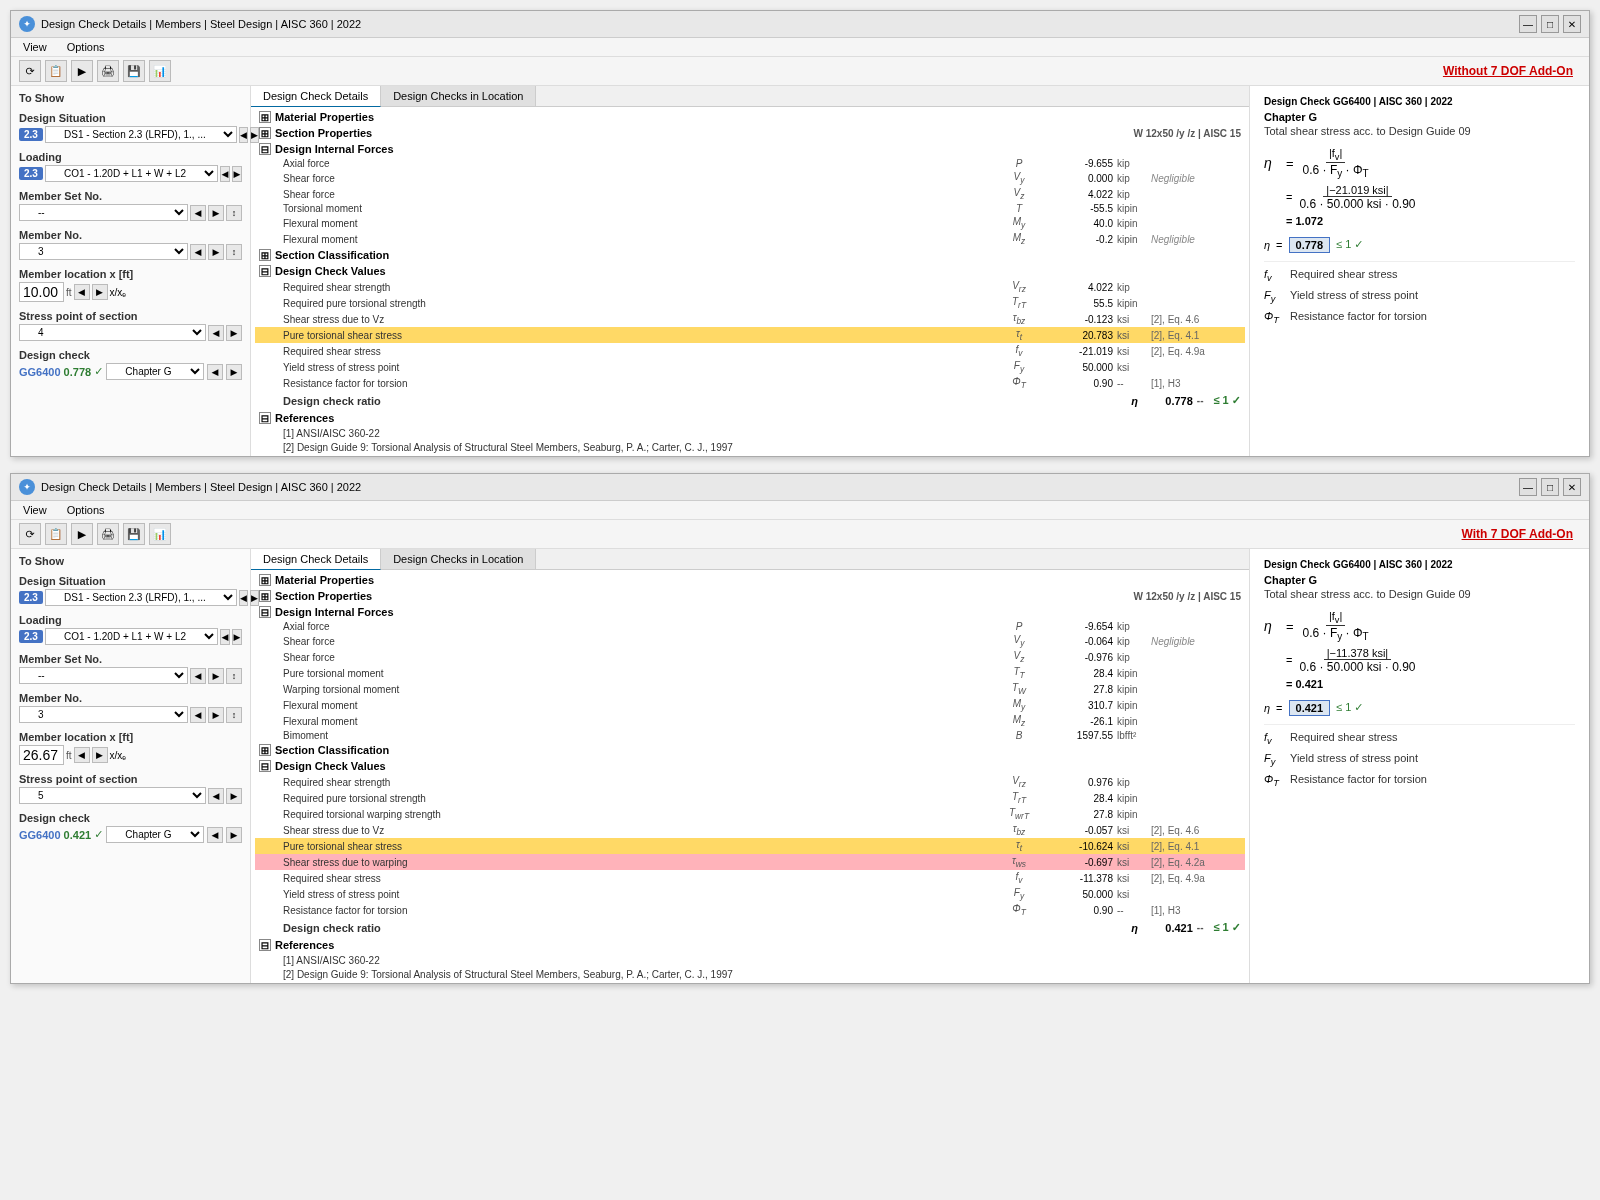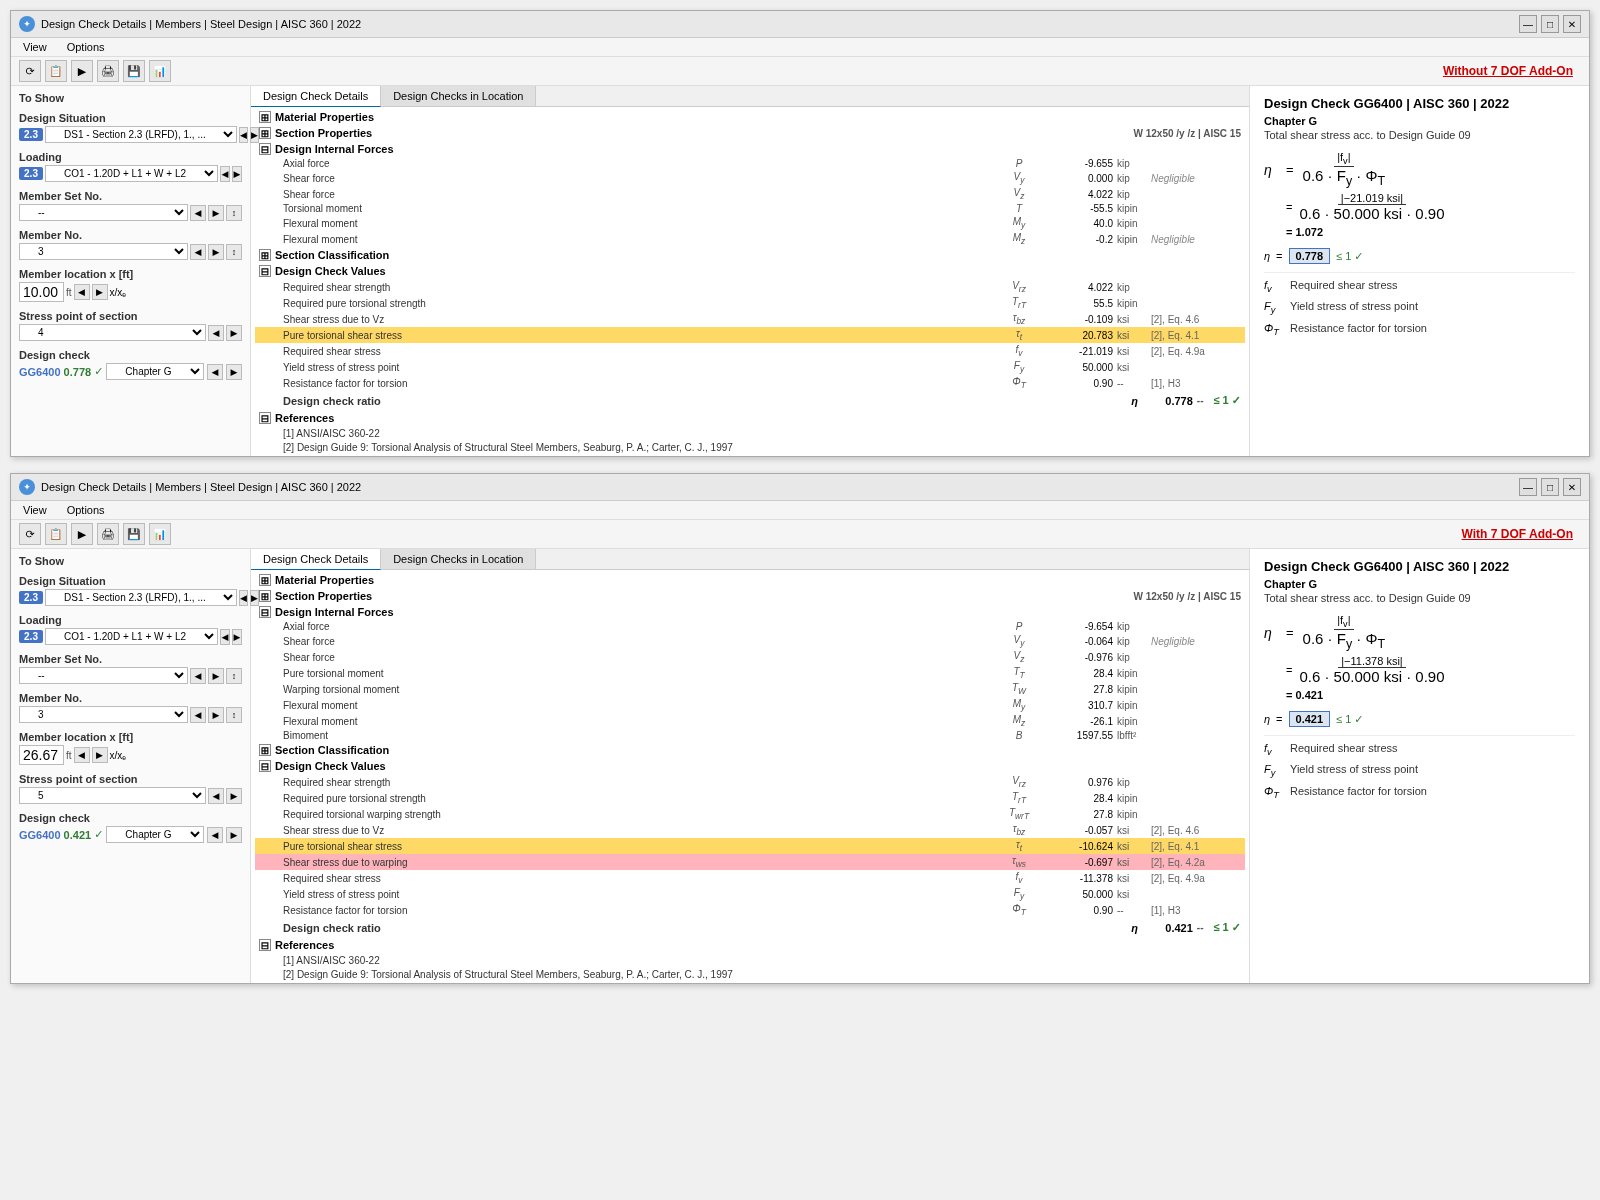--- a/index.html
+++ b/index.html
@@ -112,21 +112,21 @@
       gap: 2px;
     }
     .dropdown-box {
       background: #4472c4;
       color: white;
       padding: 1px 5px;
       font-size: 10px;
       font-weight: bold;
       border-radius: 2px;
       min-width: 24px;
-      text-align: center;
+      text-align: left;
     }
     .dropdown-select {
       flex: 1;
       font-size: 10px;
       border: 1px solid #bbb;
       padding: 1px 14px;
       background: white;
     }
     .nav-btn {
       width: 16px; height: 16px;
@@ -273,21 +273,21 @@
 
     
     .right-panel {
       width: 340px;
       min-width: 300px;
       border-left: 1px solid #ddd;
       padding: 10px 14px;
       background: #fff;
     }
     .right-title {
-      font-size: 13px;
+      font-size: 10px;
       font-weight: bold;
       color: #000;
       margin-bottom: 4px;
     }
     .right-chapter {
       font-size: 11px;
       font-weight: bold;
       margin: 4px 0 2px 0;
     }
     .right-description {
@@ -360,21 +360,21 @@
       border: none;
       border-top: 1px solid #eee;
       margin: 6px 0;
     }
     .fraction-container {
       display: inline-flex;
       flex-direction: column;
       align-items: center;
     }
     .frac-num { border-bottom: 1px solid #333; padding: 0 3px; font-size: 11px; }
-    .frac-den { padding: 0 3px; font-size: 15px; }
+    .frac-den { padding: 0 3px; font-size: 12px; }
 
     .Negligible-text { color: #888; font-style: italic; }
   </style>
 </head>
 <body>
 
 <div class="window">
 
   <div class="title-bar">
     <div class="title-bar-left">
@@ -576,21 +576,21 @@
         <div class="tree-row">
           <span class="tree-label">Required pure torsional strength</span>
           <span class="tree-symbol">T<sub>rT</sub></span>
           <span class="tree-value">55.5</span>
           <span class="tree-unit">kipin</span>
           <span class="tree-ref"></span>
         </div>
         <div class="tree-row">
           <span class="tree-label">Shear stress due to Vz</span>
           <span class="tree-symbol">τ<sub>bz</sub></span>
-          <span class="tree-value">-0.109</span>
+          <span class="tree-value">-0.123</span>
           <span class="tree-unit">ksi</span>
           <span class="tree-ref">[2], Eq. 4.6</span>
         </div>
         <div class="tree-row highlighted">
           <span class="tree-label">Pure torsional shear stress</span>
           <span class="tree-symbol">τ<sub>t</sub></span>
           <span class="tree-value">20.783</span>
           <span class="tree-unit">ksi</span>
           <span class="tree-ref">[2], Eq. 4.1</span>
         </div>

